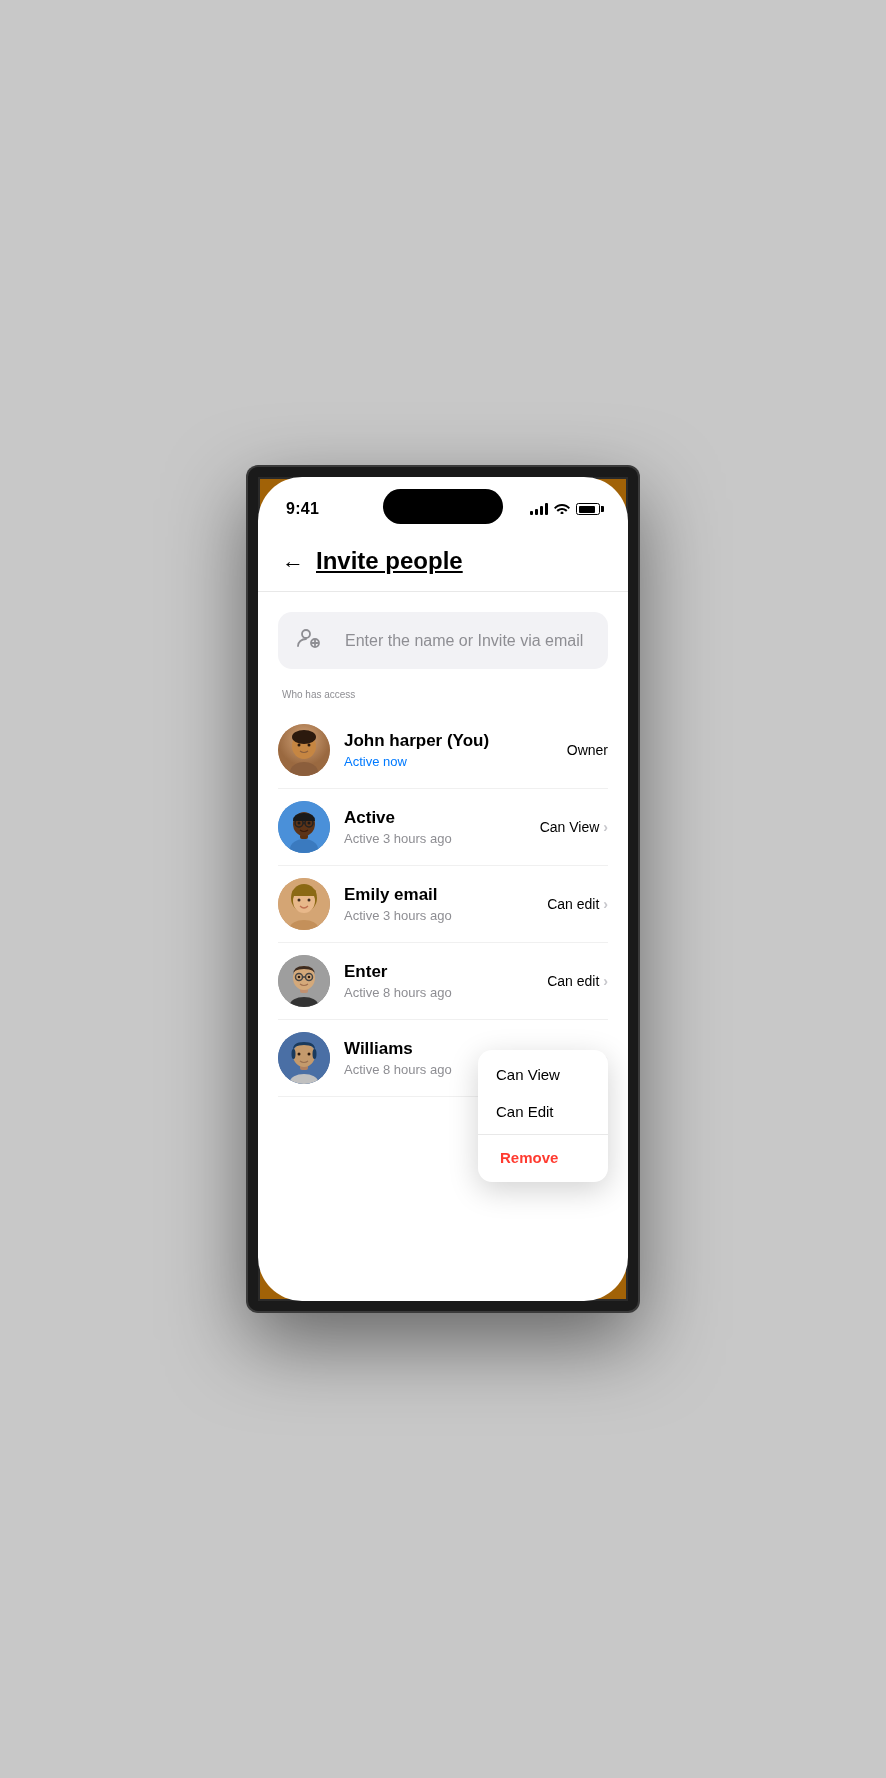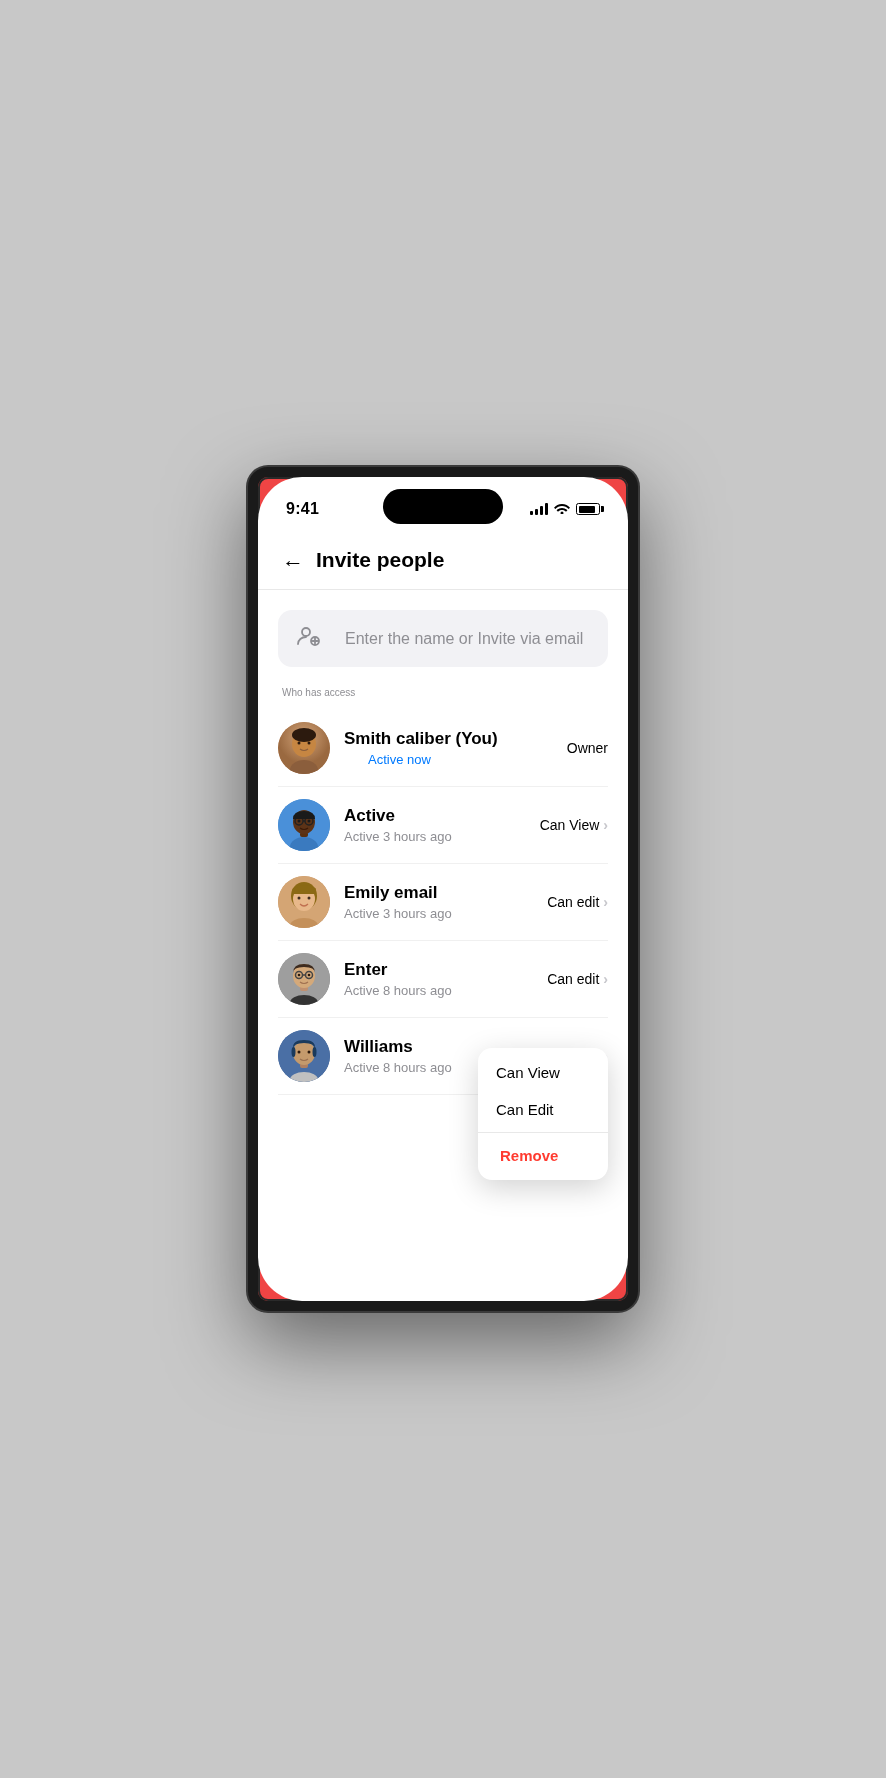--- a/index.html
+++ b/index.html
@@ -10,22 +10,22 @@
       display: flex;
       justify-content: center;
       align-items: center;
       min-height: 100vh;
       font-family: -apple-system, BlinkMacSystemFont, 'SF Pro Display', 'Helvetica Neue', sans-serif;
     }
 
     .phone-frame {
       width: 390px;
       height: 844px;
-      background: #ef4444;
-      border-radius: 20px;
+      background: #a16207;
+      border-radius: 10px;
       border: 10px solid #1a1a1a;
       box-shadow: 0 0 0 2px #3a3a3a, inset 0 0 0 2px #2a2a2a, 0 30px 80px rgba(0,0,0,0.5);
       position: relative;
       overflow: hidden;
     }
 
     
     .phone-frame::before {
       content: '';
       position: absolute;
@@ -164,23 +164,24 @@
       cursor: pointer;
     }
 
     .back-arrow {
       font-size: 22px;
       color: #000;
       font-weight: 300;
     }
 
     .header-title {
-      font-size: 21px;
+      font-size: 24px;
       font-weight: 700;
       color: #000;
+      text-decoration: underline;
     }
 
     
     .invite-section {
       padding: 20px 20px 16px 20px;
     }
 
     .invite-input-wrapper {
       display: flex;
       align-items: center;
@@ -283,21 +284,20 @@
     }
 
     .person-status {
       font-size: 13px;
       color: #8e8e93;
     }
 
     .person-status.active-now {
       color: #007aff;
       font-weight: 500;
-      margin-left: 24px;
     }
 
     .person-role {
       display: flex;
       align-items: center;
       gap: 4px;
       flex-shrink: 0;
     }
 
     .role-text {
@@ -408,21 +408,21 @@
 
               <ellipse cx="26" cy="13" rx="12" ry="7" fill="#2c1a0e"></ellipse>
 
               <circle cx="21" cy="21" r="1.5" fill="#2c1a0e"></circle>
               <circle cx="31" cy="21" r="1.5" fill="#2c1a0e"></circle>
 
               <path d="M22 27 Q26 30 30 27" stroke="#8B5E3C" stroke-width="1.2" fill="none"></path>
             </svg>
           </div>
           <div class="person-info">
-            <div class="person-name">Smith caliber (You)</div>
+            <div class="person-name">John harper (You)</div>
             <div class="person-status active-now">Active now</div>
           </div>
           <div class="person-role">
             <span class="role-text">Owner</span>
           </div>
         </div>
 
         <div class="person-item">
           <div class="avatar avatar-smith">
             <svg class="face-svg" viewBox="0 0 52 52">

